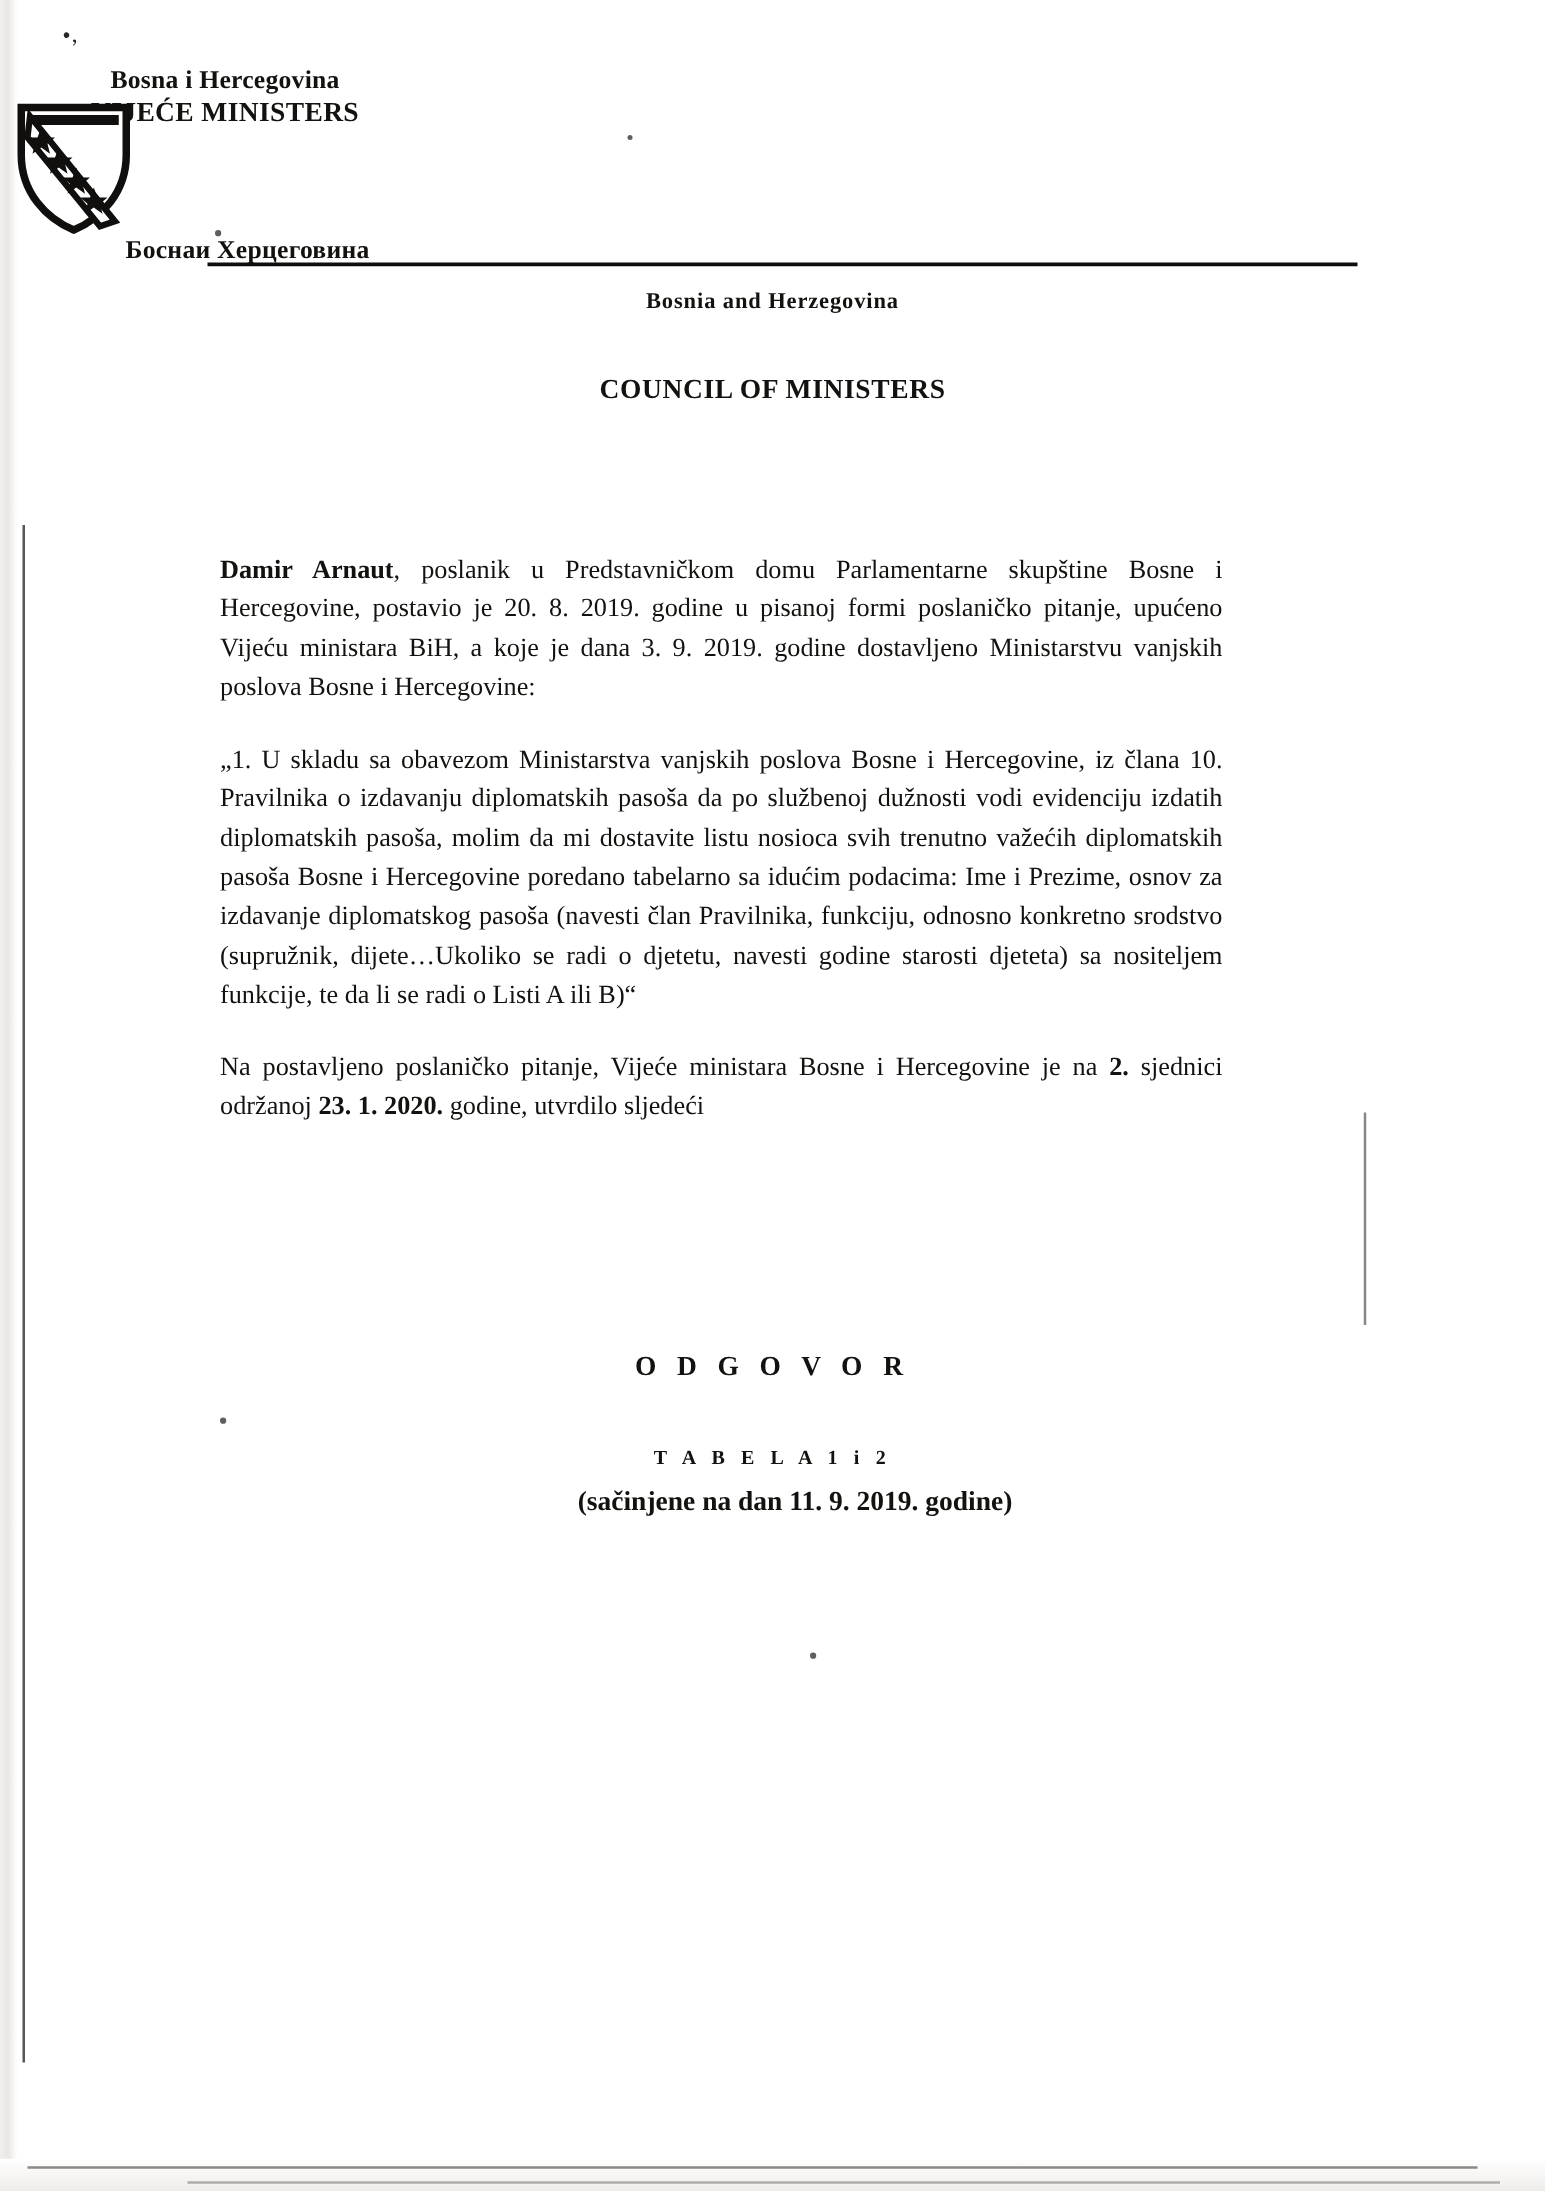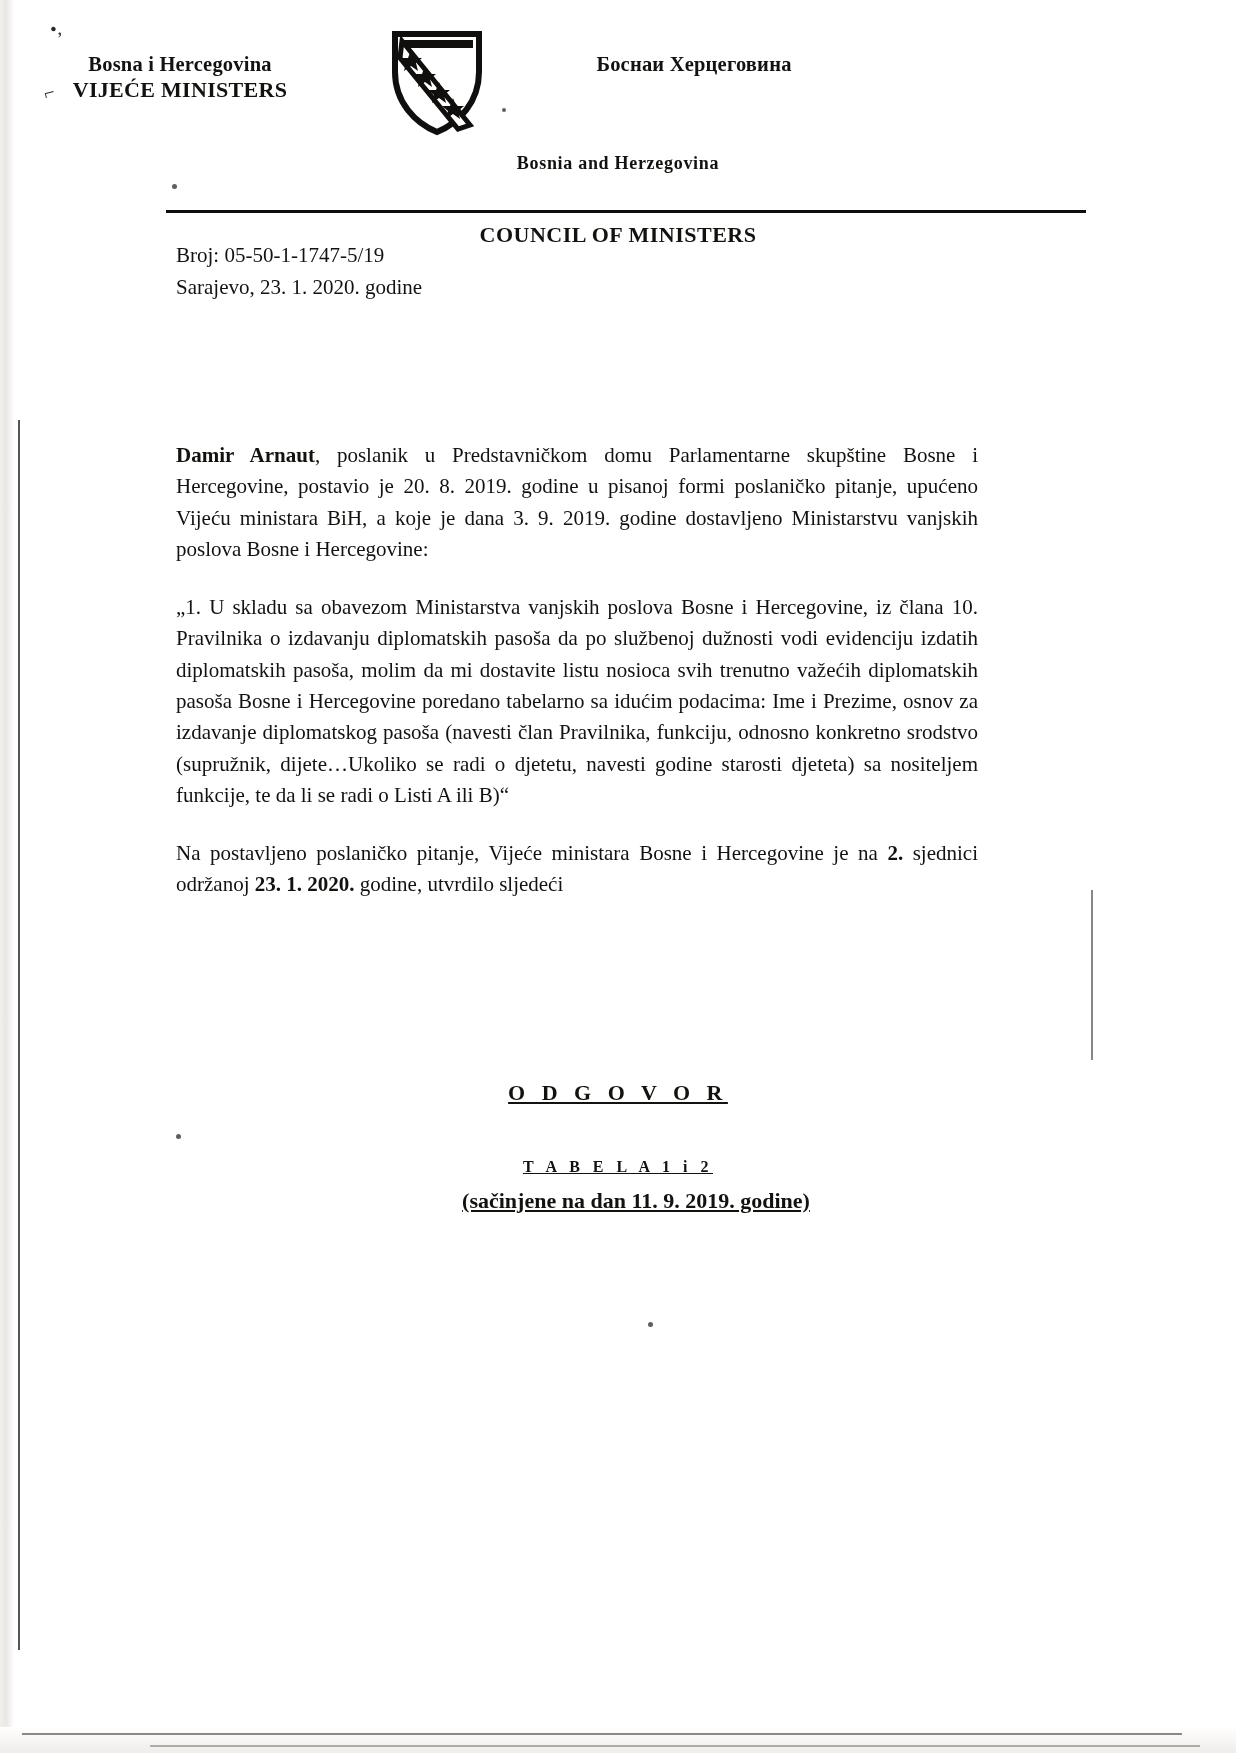--- a/index.html
+++ b/index.html
@@ -67,22 +67,23 @@
 
   
   .letterhead {
     position: absolute;
     left: 0; top: 52px;
     width: 1236px;
   }
   .lh-row {
     position: relative;
     display: flex;
-    justify-content: flex-start;
+    justify-content: center;
     align-items: flex-start;
+    flex-direction: column;
   }
   .lh-left, .lh-right {
     width: 360px;
     text-align: center;
     font-weight: bold;
     line-height: 1.22;
   }
   .lh-left { margin-right: 18px; }
   .lh-right { margin-left: 18px; }
   .lh-l1 { font-size: 20.5px; letter-spacing: .2px; }
@@ -132,21 +133,20 @@
   }
   .para.tight { margin-bottom: 25px; }
   .para b { font-weight: bold; }
 
   
   .headings {
     position: absolute;
     left: 0; top: 1080px;
     width: 1236px;
     text-align: center;
-    text-decoration: underline;
   }
   .h-odgovor {
     font-size: 22px;
     font-weight: bold;
     letter-spacing: 5.5px;
     margin-bottom: 52px;
   }
   .h-tabela {
     font-size: 16px;
     font-weight: bold;
@@ -219,24 +219,20 @@
     </div>
 
     <div class="lh-center">
       <div class="lh-c1">Bosnia and Herzegovina</div>
       <div class="lh-c2">COUNCIL OF MINISTERS</div>
     </div>
   </div>
 
   <div class="hr-main"></div>
 
-  <div class="refblock">
-    <div>Broj: 05-50-1-1747-5/19</div>
-    <div>Sarajevo, 23. 1. 2020. godine</div>
-  </div>
 
   <div class="body">
 
     <p class="para"><b>Damir Arnaut</b><span>, poslanik u Predstavničkom domu Parlamentarne skupštine Bosne i Hercegovine, postavio je 20. 8. 2019. godine u pisanoj formi poslaničko pitanje, upućeno Vijeću ministara BiH, a koje je dana 3. 9. 2019. godine dostavljeno Ministarstvu vanjskih poslova Bosne i Hercegovine:</span></p>
 
     <p class="para">„1. U skladu sa obavezom Ministarstva vanjskih poslova Bosne i Hercegovine, iz člana 10. Pravilnika o izdavanju diplomatskih pasoša da po službenoj dužnosti vodi evidenciju izdatih diplomatskih pasoša, molim da mi dostavite listu nosioca svih trenutno važećih diplomatskih pasoša Bosne i Hercegovine poredano tabelarno sa idućim podacima: Ime i Prezime, osnov za izdavanje diplomatskog pasoša (navesti član Pravilnika, funkciju, odnosno konkretno srodstvo (supružnik, dijete…Ukoliko se radi o djetetu, navesti godine starosti djeteta) sa nositeljem funkcije, te da li se radi o Listi A ili B)“</p>
 
     <p class="para tight"><span>Na postavljeno poslaničko pitanje, Vijeće ministara Bosne i Hercegovine je na </span><b>2.</b><span> sjednici održanoj </span><b>23. 1. 2020.</b><span> godine, utvrdilo sljedeći</span></p>
 
   </div>

